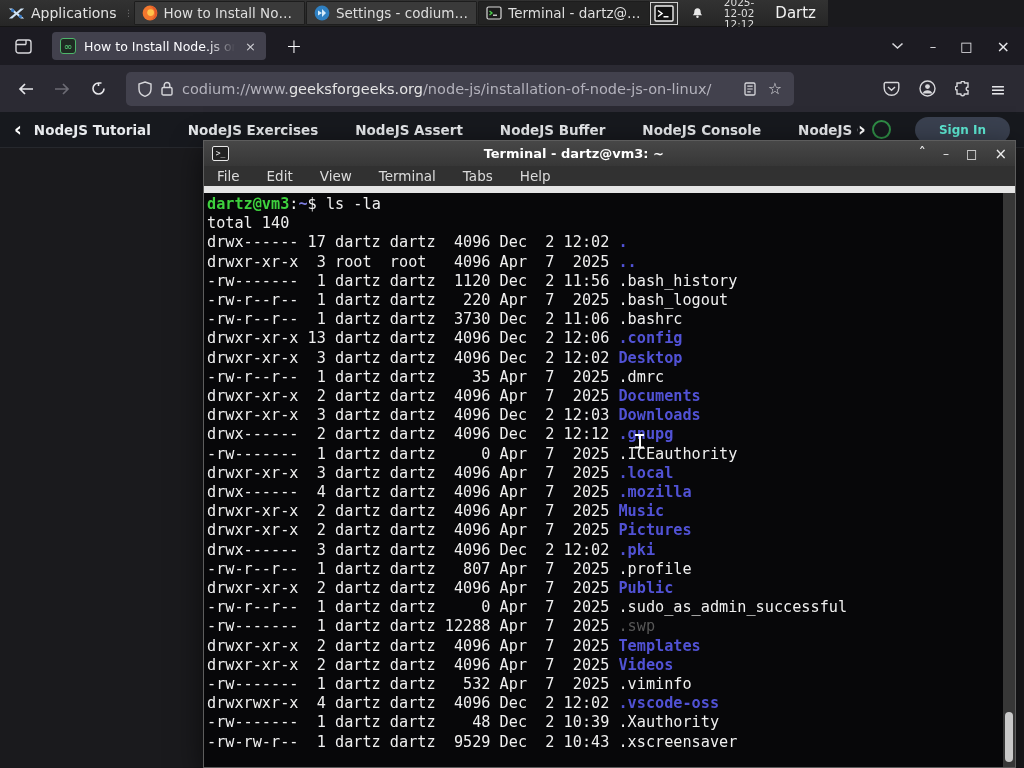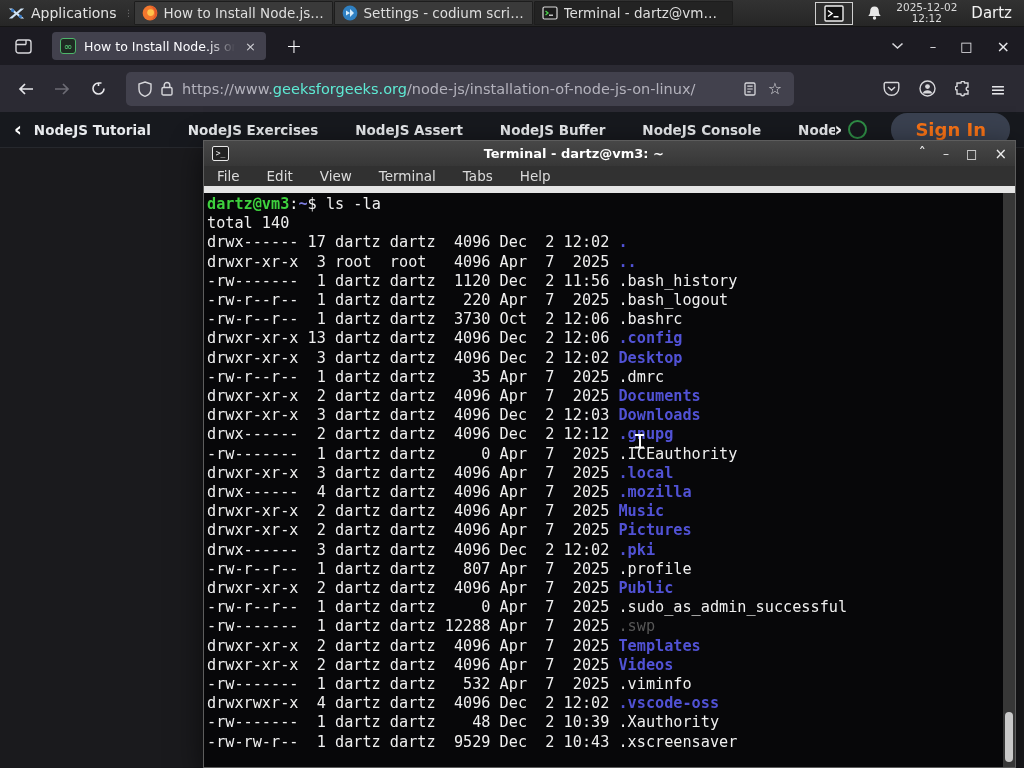--- a/index.html
+++ b/index.html
@@ -8,21 +8,21 @@
     --gfgnav_bg:#17191e; --page_bg:#1a1a1d; --gfg_green:#2f8d46; --signin_bg:#3a4150;
     --term_bg:#070709; --term_fg:#f0f0f0; --term_green:#3ed13e; --term_blue:#5152d5;
     --term_dim:#585858; --titlebar_bg:#3d3d3d; --menubar_bg:#313131;
   }
   *{margin:0;padding:0;box-sizing:border-box;}
   html,body{width:1024px;height:768px;overflow:hidden;background:#000;
     font-family:"DejaVu Sans","Liberation Sans",sans-serif;}
   .stage{position:relative;width:1024px;height:768px;background:var(--page_bg);}
 
   
-  .panel{position:absolute;left:0;top:0;width:1024px;height:27px;background:linear-gradient(#323232,#262626);
+  .panel{position:absolute;left:0;top:0;width:828px;height:27px;background:linear-gradient(#323232,#262626);
     display:flex;align-items:stretch;color:#e2e2e2;font-size:14px;border-bottom:1px solid #151515;}
   .appmenu{display:flex;align-items:center;gap:6px;padding:0 8px;}
   .xfce-logo{width:17px;height:15px;}
   .panel-handle{width:8px;display:flex;align-items:center;justify-content:center;color:#6a6a6a;font-size:9px;letter-spacing:0;}
   .taskbtn{display:flex;align-items:center;gap:6px;width:199px;padding:0 7px;margin:1px 0 1px 1px;
     background:var(--panel_btn);border:1px solid #1d1d1d;border-radius:1px;font-size:13.5px;color:#dedede;
     white-space:nowrap;overflow:hidden;}
   .taskbtn.active{background:var(--panel_btn_active);}
   .taskbtn .lbl{overflow:hidden;text-overflow:ellipsis;}
   .ticon{width:16px;height:16px;flex:0 0 auto;}
@@ -44,34 +44,34 @@
   .tab-right{margin-left:auto;display:flex;align-items:center;gap:26px;padding-right:6px;color:#d7d7db;}
   .winctl{display:flex;align-items:center;gap:24px;font-size:13px;color:#e8e8ec;}
   .favicon{width:16px;height:16px;border-radius:3px;border:1.5px solid #4db56a;color:#4db56a;
     display:flex;align-items:center;justify-content:center;font-size:10px;font-weight:bold;background:#1f2a22;flex:0 0 auto;}
 
   .navbar{height:47px;background:var(--toolbar_bg);display:flex;align-items:center;padding:0 10px;gap:4px;}
   .navbtn{width:32px;height:32px;border-radius:4px;display:flex;align-items:center;justify-content:center;color:#e6e6ea;}
   .navbtn.disabled{color:#6c6b74;}
   .urlbar{flex:1;max-width:668px;height:34px;margin:0 8px;background:var(--urlbar_bg);border-radius:5px;
     display:flex;align-items:center;gap:9px;padding:0 12px;font-size:14.5px;}
-  .url-dim{color:#b3b2bc;} .url-host{color:#5eead4;}
+  .url-dim{color:#b3b2bc;} .url-host{color:#e5e5e5;}
   .urltext{white-space:nowrap;overflow:hidden;flex:1;}
   .url-icons{display:flex;align-items:center;gap:12px;color:#d7d7db;}
   .nav-right{display:flex;align-items:center;gap:19px;margin-left:auto;padding-right:8px;color:#d7d7db;}
   .burger{font-size:19px;color:#e6e6ea;}
 
   
   .gfgnav{height:36px;background:var(--gfgnav_bg);border-bottom:1px solid #26282d;display:flex;align-items:center;
     padding:0 14px;color:#e8eaed;font-size:13.5px;font-weight:600;}
   .gfg-chev{font-size:19px;font-weight:bold;color:#fff;line-height:1;}
   .gfg-items{display:flex;align-items:center;gap:37px;margin-left:12px;white-space:nowrap;overflow:hidden;flex:1;}
   .gfg-right{display:flex;align-items:center;gap:24px;margin-left:6px;}
   .searchring{width:19px;height:19px;border-radius:50%;border:2.5px solid var(--gfg_green);}
-  .signin{background:var(--signin_bg);color:#f97316;border-radius:16px;padding:6px 24px;font-size:18px;font-weight:600;}
+  .signin{background:var(--signin_bg);color:#5eead4;border-radius:16px;padding:6px 24px;font-size:12px;font-weight:600;}
 
   .pagebody{position:absolute;left:0;top:121px;width:1024px;height:647px;background:var(--page_bg);}
 
   
   .terminal{position:absolute;left:203px;top:140px;width:813px;height:628px;background:var(--term_bg);
     border:1px solid #5d5d5d;box-shadow:0 8px 28px rgba(0,0,0,.6);display:flex;flex-direction:column;}
   .t-titlebar{height:25px;background:linear-gradient(#474747,#373737);display:flex;align-items:center;
     padding:0 8px;color:#fff;flex:0 0 auto;}
   .t-title{flex:1;text-align:center;font-weight:bold;font-size:13px;}
   .t-ico{width:17px;height:15px;background:#222;border:1px solid #e8e8e8;border-radius:2px;color:#e8e8e8;
@@ -200,21 +200,21 @@
           </svg>
       </div>
       <div class="urlbar">
         <svg width="14" height="16" viewBox="0 0 14 16">
           <path d="M7 1 L13 3 V8 C13 12 10.5 14.3 7 15.3 C3.5 14.3 1 12 1 8 V3 Z" fill="none" stroke="#d7d7db" stroke-width="1.4"></path>
         </svg>
         <svg width="12" height="15" viewBox="0 0 12 15">
           <rect x="1" y="6.5" width="10" height="7.5" rx="1.3" fill="none" stroke="#d7d7db" stroke-width="1.4"></rect>
           <path d="M3.2 6.5 V4.3 a2.8 2.8 0 0 1 5.6 0 V6.5" fill="none" stroke="#d7d7db" stroke-width="1.4"></path>
         </svg>
-        <div class="urltext"><span class="url-dim">https://www.</span><span class="url-host">geeksforgeeks.org</span><span class="url-dim">/node-js/installation-of-node-js-on-linux/</span></div>
+        <div class="urltext"><span class="url-dim">codium://www.</span><span class="url-host">geeksforgeeks.org</span><span class="url-dim">/node-js/installation-of-node-js-on-linux/</span></div>
         <div class="url-icons">
           <svg width="12" height="14" viewBox="0 0 12 14">
             <rect x="1" y="1" width="10" height="12" rx="1.3" fill="none" stroke="#d7d7db" stroke-width="1.3"></rect>
             <path d="M3.3 4.2 h5.4 M3.3 7 h5.4 M3.3 9.8 h3.4" stroke="#d7d7db" stroke-width="1.2"></path>
           </svg>
           <span style="font-size:16px;line-height:1">☆</span>
         </div>
       </div>
       <div class="nav-right">
         <svg width="17" height="16" viewBox="0 0 17 16">
@@ -274,21 +274,21 @@
       <span>Help</span>
     </div>
     <div class="t-screen">
       <div class="tline"><span class="p-user">dartz@vm3</span><span>:</span><span class="p-path">~</span><span>$</span><span> ls -la</span></div>
       <div id="term-lines">
           <div class="tline"><span>total 140</span></div>
           <div class="tline"><span>drwx------ 17 dartz dartz  4096 Dec  2 12:02 </span><span class="f-dir">.</span></div>
           <div class="tline"><span>drwxr-xr-x  3 root  root   4096 Apr  7  2025 </span><span class="f-dir">..</span></div>
           <div class="tline"><span>-rw-------  1 dartz dartz  1120 Dec  2 11:56 </span><span class="f-file">.bash_history</span></div>
           <div class="tline"><span>-rw-r--r--  1 dartz dartz   220 Apr  7  2025 </span><span class="f-file">.bash_logout</span></div>
-          <div class="tline"><span>-rw-r--r--  1 dartz dartz  3730 Oct  2 12:06 </span><span class="f-file">.bashrc</span></div>
+          <div class="tline"><span>-rw-r--r--  1 dartz dartz  3730 Dec  2 11:06 </span><span class="f-file">.bashrc</span></div>
           <div class="tline"><span>drwxr-xr-x 13 dartz dartz  4096 Dec  2 12:06 </span><span class="f-dir">.config</span></div>
           <div class="tline"><span>drwxr-xr-x  3 dartz dartz  4096 Dec  2 12:02 </span><span class="f-dir">Desktop</span></div>
           <div class="tline"><span>-rw-r--r--  1 dartz dartz    35 Apr  7  2025 </span><span class="f-file">.dmrc</span></div>
           <div class="tline"><span>drwxr-xr-x  2 dartz dartz  4096 Apr  7  2025 </span><span class="f-dir">Documents</span></div>
           <div class="tline"><span>drwxr-xr-x  3 dartz dartz  4096 Dec  2 12:03 </span><span class="f-dir">Downloads</span></div>
           <div class="tline"><span>drwx------  2 dartz dartz  4096 Dec  2 12:12 </span><span class="f-dir">.gnupg</span></div>
           <div class="tline"><span>-rw-------  1 dartz dartz     0 Apr  7  2025 </span><span class="f-file">.ICEauthority</span></div>
           <div class="tline"><span>drwxr-xr-x  3 dartz dartz  4096 Apr  7  2025 </span><span class="f-dir">.local</span></div>
           <div class="tline"><span>drwx------  4 dartz dartz  4096 Apr  7  2025 </span><span class="f-dir">.mozilla</span></div>
           <div class="tline"><span>drwxr-xr-x  2 dartz dartz  4096 Apr  7  2025 </span><span class="f-dir">Music</span></div>

